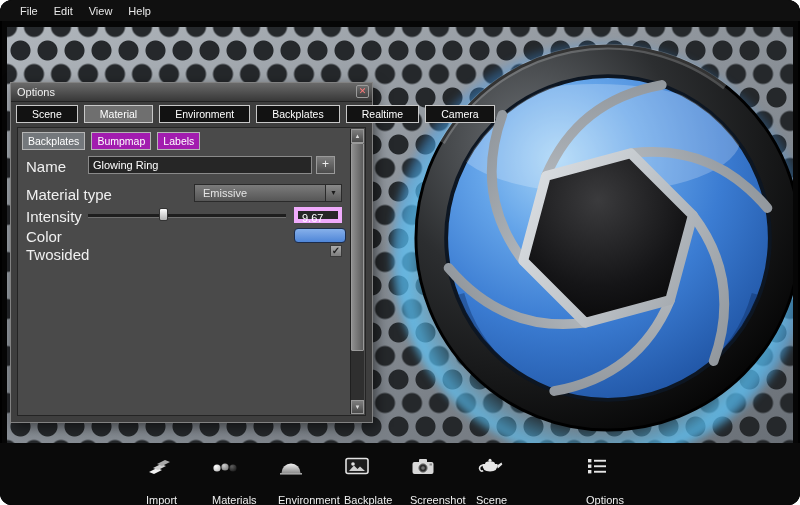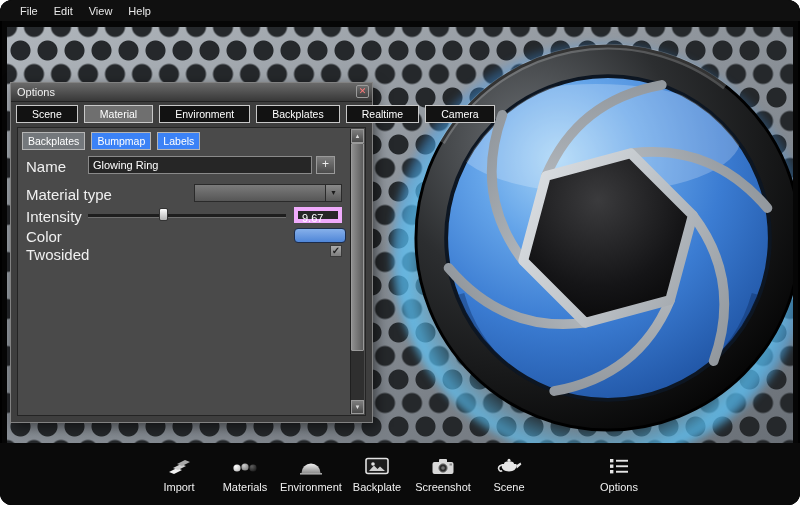--- a/index.html
+++ b/index.html
@@ -33,21 +33,21 @@
   .close-btn{position:absolute;right:3px;top:2px;width:13px;height:13px;
     background:linear-gradient(#6e6e6e,#3f3f3f);border:1px solid #9a9a9a;border-radius:2px;
     color:#ff7a7a;font-size:9px;line-height:11px;text-align:center;box-sizing:border-box;cursor:pointer;}
   .panel-tabs{position:absolute;left:5px;top:22px;height:20px;white-space:nowrap;}
   .tab{display:inline-block;padding:2px 15px;margin-right:3px;background:#121212;color:#fff;
     border:1px solid #c8c8c8;font-size:10.5px;cursor:pointer;}
   .tab.selected{background:#6f6f6f;}
   .panel-content{position:absolute;left:6px;top:44px;width:349px;height:289px;
     background:#4a4a4a;border:1px solid #242424;box-sizing:border-box;}
   .subtabs{position:absolute;left:4px;top:4px;white-space:nowrap;}
-  .subtab{display:inline-block;padding:2px 5px;margin-right:3px;background:#3b82f6;color:#fff;
+  .subtab{display:inline-block;padding:2px 5px;margin-right:3px;background:#a21caf;color:#fff;
     border:1px solid #b5b5b5;font-size:10.5px;cursor:pointer;}
   .subtab.selected{background:#74787c;}
   .flabel{position:absolute;left:8px;color:#f0f0f0;font-size:15px;}
   .name-input{position:absolute;left:70px;top:28px;width:214px;height:16px;background:#262626;
     border:1px solid #8a8a8a;color:#fff;font-size:11px;padding:0 4px;font-family:inherit;}
   .plus-btn{position:absolute;left:298px;top:28px;width:19px;height:18px;
     background:linear-gradient(#7d7d7d,#4b4b4b);border:1px solid #9a9a9a;box-sizing:border-box;
     color:#eee;font-size:12px;line-height:15px;text-align:center;cursor:pointer;}
   .dropdown{position:absolute;left:176px;top:56px;width:148px;height:18px;
     background:linear-gradient(#7b7b7b,#565656);border:1px solid #2a2a2a;box-sizing:border-box;
@@ -74,21 +74,21 @@
   .sb-btn{position:absolute;left:0;width:13px;height:14px;background:linear-gradient(#7e7e7e,#4a4a4a);
     border:1px solid #999;box-sizing:border-box;color:#ddd;font-size:6px;text-align:center;
     line-height:12px;cursor:pointer;}
   .sb-up{top:0}.sb-down{bottom:0}
   .sb-thumb{position:absolute;left:0;top:14px;width:13px;height:208px;
     background:linear-gradient(90deg,#8e8e8e,#5c5c5c);border:1px solid #9a9a9a;
     box-sizing:border-box;border-radius:1px;cursor:pointer;}
   
   .toolbar{position:absolute;left:0;right:0;bottom:0;height:62px;background:#0a0a0a;
     display:flex;align-items:flex-start;padding:9px 0 0 146px;box-sizing:border-box;}
-  .tb-item{width:66px;display:flex;flex-direction:column;align-items:center;gap:5px;
+  .tb-item{width:66px;display:flex;flex-direction:column;align-items:flex-start;gap:18px;
     color:#f0f0f0;font-size:11px;cursor:pointer;}
   .tb-item.options-item{margin-left:44px;}
   .tb-icon{height:24px;display:flex;align-items:flex-end;}
 </style>
 </head>
 <body>
 
 <div class="app-window">
 
   <div class="menubar">
@@ -170,20 +170,21 @@
         <span class="subtab">Bumpmap</span>
         <span class="subtab">Labels</span>
       </div>
 
       <span class="flabel" style="top:30px">Name</span>
       <input class="name-input" type="text" value="Glowing Ring" style="">
       <div class="plus-btn">+</div>
 
       <span class="flabel" style="top:58px">Material type</span>
       <div class="dropdown">
+        <div class="dd-text">Emissive</div>
         <div class="dd-arrow">▼</div>
       </div>
 
       <span class="flabel" style="top:80px">Intensity</span>
       <div class="slider-track">
         <div class="groove"></div>
         <div class="handle" style="left: calc(38% - 4px);"></div>
       </div>
       <div class="value-box">9.67</div>
 

